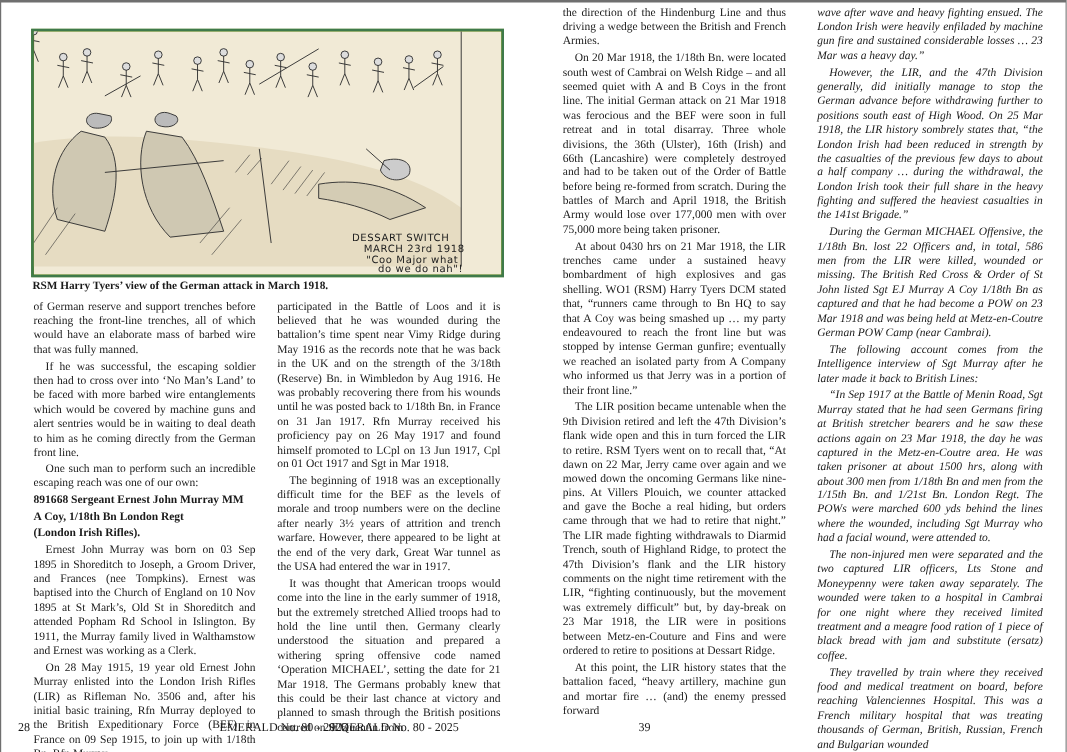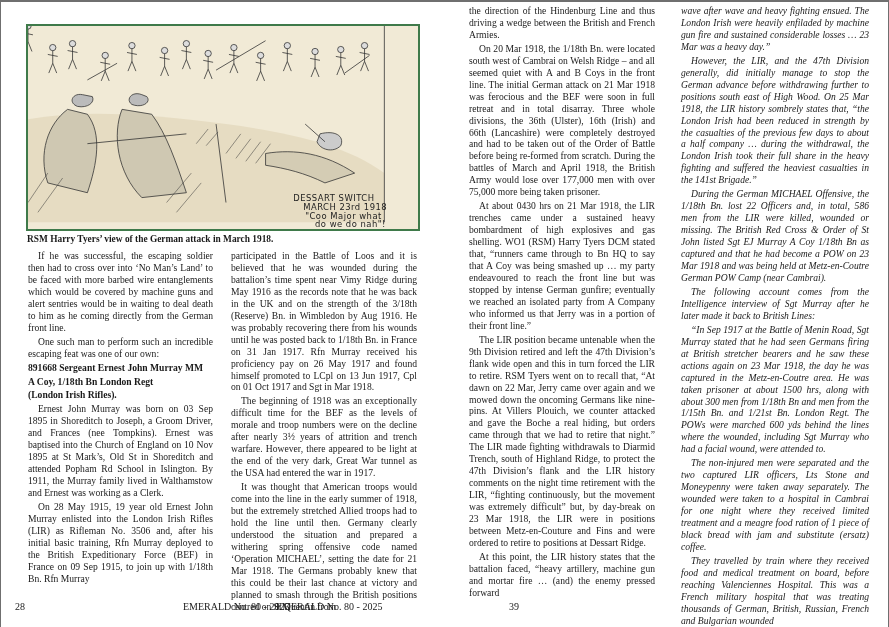--- a/index.html
+++ b/index.html
@@ -38,21 +38,21 @@
   .caption {
     position: absolute; left: 27px; top: 233px; width: 400px;
     font-size: 9.4px; font-weight: bold; line-height: 12px;
   }
   .footer {
     position: absolute; top: 601px; font-size: 10px; line-height: 12px;
   }
   #pg-left { left: 15px; }
   #mag-left { left: 183px; }
   #mag-right { left: 276px; }
-  #pg-right { left: 509px; text-align: right; }
+  #pg-right { left: 532px; text-align: right; }
   .drawing-text {
     font-family: "DejaVu Sans", sans-serif; font-size: 8.5px; fill: #222;
     letter-spacing: 0.5px;
   }
 </style>
 </head>
 <body>
 
 <div class="frame"></div>
 
@@ -101,22 +101,23 @@
     </g>
     <text class="drawing-text" x="268" y="178">DESSART SWITCH</text>
     <text class="drawing-text" x="278" y="188">MARCH 23rd 1918</text>
     <text class="drawing-text" x="280" y="197">"Coo Major what</text>
     <text class="drawing-text" x="290" y="205">do we do nah"!</text>
   </svg>
 </div>
 <div class="caption">RSM Harry Tyers’ view of the German attack in March 1918.</div>
 
 <div class="col" id="col1">
+  <p class="noindent">of German reserve and support trenches before reaching the front-line trenches, all of which would have an elaborate mass of barbed wire that was fully manned.</p>
   <p>If he was successful, the escaping soldier then had to cross over into ‘No Man’s Land’ to be faced with more barbed wire entanglements which would be covered by machine guns and alert sentries would be in waiting to deal death to him as he coming directly from the German front line.</p>
-  <p>One such man to perform such an incredible escaping feat was one of our own:</p>
+  <p>One such man to perform such an incredible escaping reach was one of our own:</p>
   <p class="bold">891668 Sergeant Ernest John Murray MM</p>
   <p class="bold">A Coy, 1/18th Bn London Regt</p>
   <p class="bold">(London Irish Rifles).</p>
   <p>Ernest John Murray was born on 03 Sep 1895 in Shoreditch to Joseph, a Groom Driver, and Frances (nee Tompkins). Ernest was baptised into the Church of England on 10 Nov 1895 at St Mark’s, Old St in Shoreditch and attended Popham Rd School in Islington. By 1911, the Murray family lived in Walthamstow and Ernest was working as a Clerk.</p>
   <p>On 28 May 1915, 19 year old Ernest John Murray enlisted into the London Irish Rifles (LIR) as Rifleman No. 3506 and, after his initial basic training, Rfn Murray deployed to the British Expeditionary Force (BEF) in France on 09 Sep 1915, to join up with 1/18th Bn. Rfn Murray</p>
 </div>
 
 <div class="col" id="col2">
   <p class="noindent">participated in the Battle of Loos and it is believed that he was wounded during the battalion’s time spent near Vimy Ridge during May 1916 as the records note that he was back in the UK and on the strength of the 3/18th (Reserve) Bn. in Wimbledon by Aug 1916. He was probably recovering there from his wounds until he was posted back to 1/18th Bn. in France on 31 Jan 1917. Rfn Murray received his proficiency pay on 26 May 1917 and found himself promoted to LCpl on 13 Jun 1917, Cpl on 01 Oct 1917 and Sgt in Mar 1918.</p>
   <p>The beginning of 1918 was an exceptionally difficult time for the BEF as the levels of morale and troop numbers were on the decline after nearly 3½ years of attrition and trench warfare. However, there appeared to be light at the end of the very dark, Great War tunnel as the USA had entered the war in 1917.</p>

